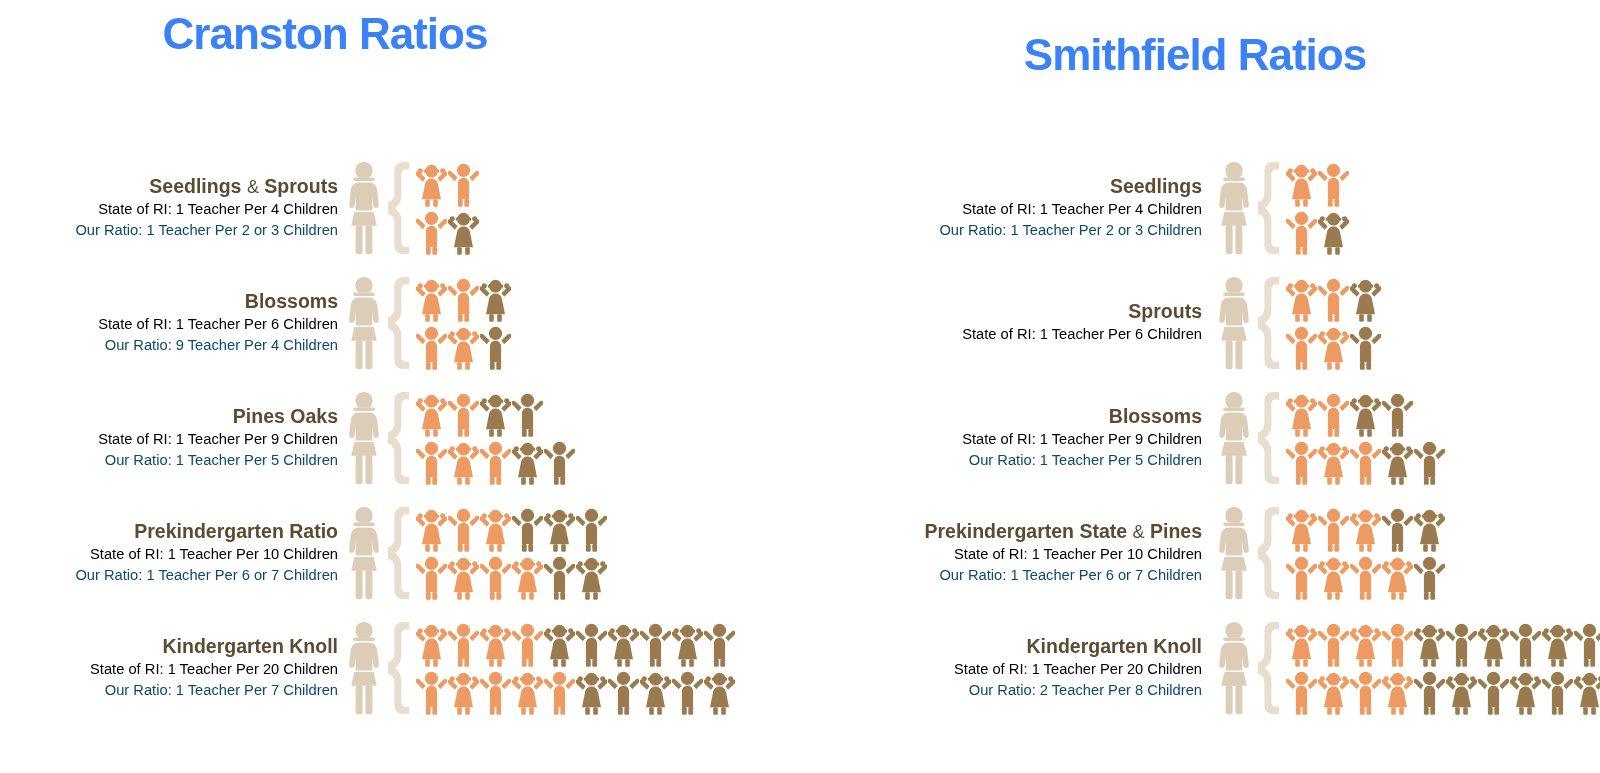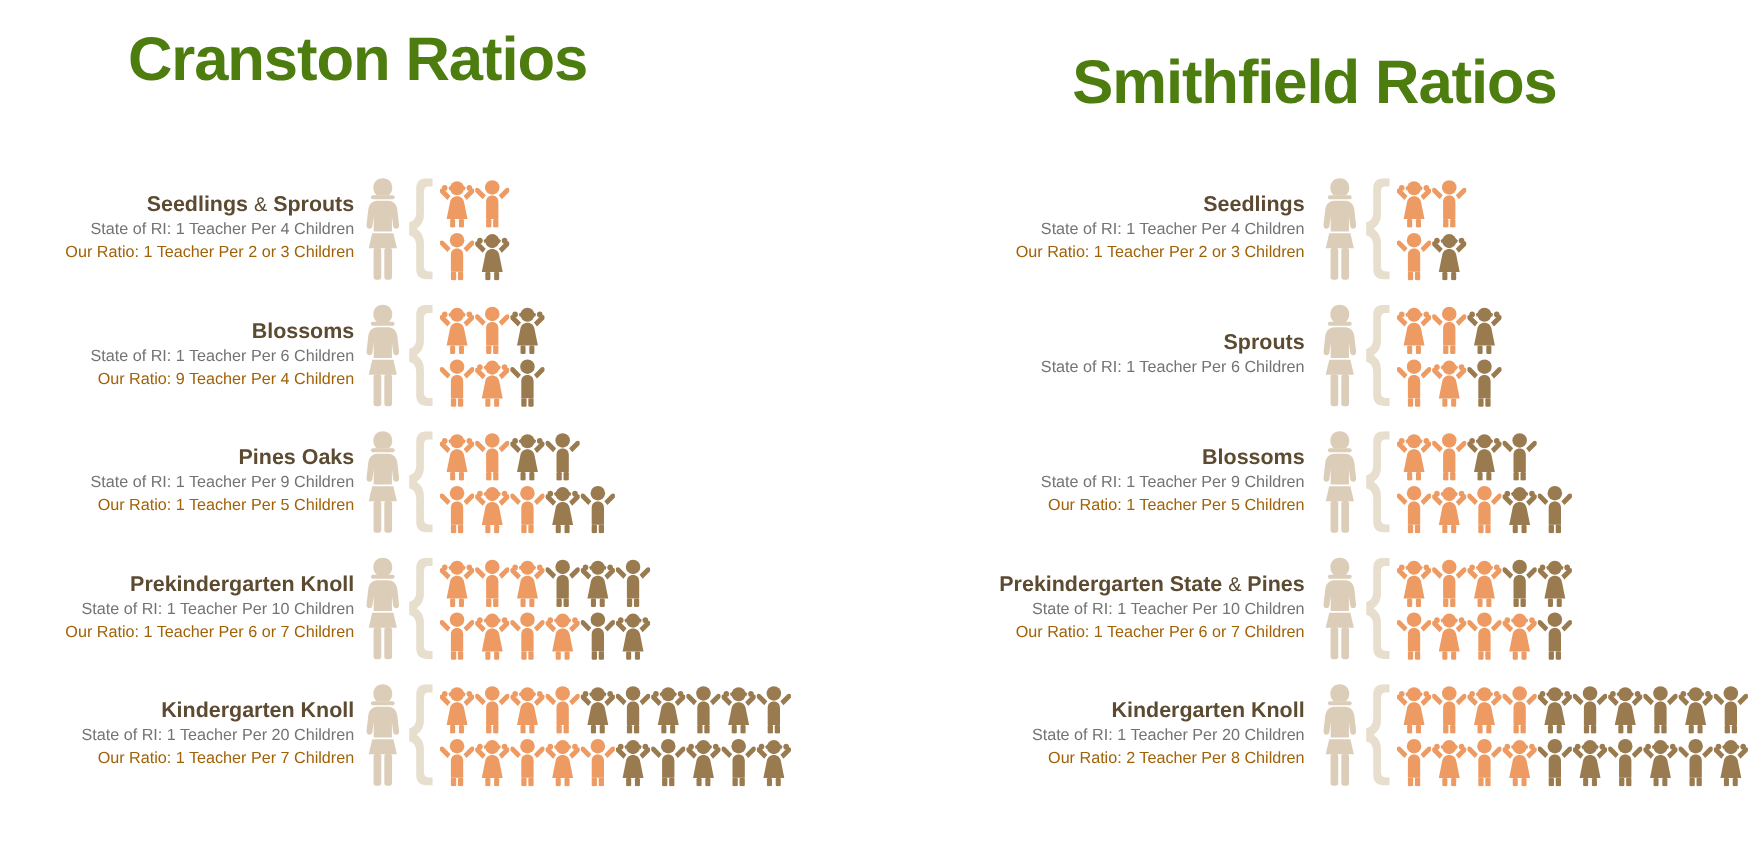--- a/index.html
+++ b/index.html
@@ -14,36 +14,36 @@
     position:relative;
     display:flex;
   }
   .column {
     width:800px; height:773px;
     position:relative;
   }
 
   
   .col-title {
-    color:#4d7c0f;
-    font-size:56px;
+    color:#3b82f6;
+    font-size:44px;
     font-weight:bold;
     letter-spacing:-1px;
     line-height:1;
     text-align:center;
-    padding-top:26px;
+    padding-top:12px;
     white-space:nowrap;
   }
   .title-left  { padding-right:150px; }
   .title-right { padding-right:10px;margin-top:21px; }
 
   
   .rows {
     position:absolute;
-    top:150px; left:0;
+    top:150px; left:16px;
     width:800px;
   }
   .row {
     height:115px;
     display:flex;
     align-items:center;
   }
   .labels {
     width:330px;
     text-align:right;
@@ -57,27 +57,27 @@
     font-size:19.5px;
     font-weight:bold;
     line-height:1.28;
     white-space:nowrap;
   }
   .room-name .amp {
     font-weight:normal;
     font-size:18px;
   }
   .state-ratio {
-    color:#737373;
+    color:#000000;
     font-size:14.7px;
     line-height:1.45;
     white-space:nowrap;
   }
   .our-ratio {
-    color:#a16207;
+    color:#0c4a6e;
     font-size:14.7px;
     line-height:1.45;
     white-space:nowrap;
   }
 
   
   .icon-area {
     display:flex;
     align-items:center;
     height:100%;
@@ -450,21 +450,21 @@
                       <rect x="16.3" y="38" width="4.8" height="7.8" rx="1.2"></rect>
                     </g>
                   </svg>
                 </span>
               </div>
             </div>
           </div>
         </div>
         <div class="row">
           <div class="labels">
-            <div class="room-name"><span>Prekindergarten Knoll</span></div>
+            <div class="room-name"><span>Prekindergarten Ratio</span></div>
             <div class="state-ratio">State of RI: 1 Teacher Per 10 Children</div>
             <div class="our-ratio">Our Ratio: 1 Teacher Per 6 or 7 Children</div>
           </div>
           <div class="icon-area">
             <div class="teacher-wrap">
               <svg width="36" height="96" viewBox="0 0 36 96">
                 <g fill="#DCCDB8">
                   <path d="M18 2c-5.2 0-8.6 3.6-8.6 8.6 0 3.1 1.3 5.6 3.3 7.1h10.6c2-1.5 3.3-4 3.3-7.1C26.6 5.6 23.2 2 18 2z"></path>
                   <rect x="7.2" y="17.5" width="21.6" height="3.6" rx="1.8"></rect>
                   <path d="M13 22.5h10c4.6 0 7.6 3.2 8.2 8l1.6 14c.2 2.1-1 3.4-2.6 3.4-1.5 0-2.6-1-2.8-2.7l-1.1-8.6v13.9H9.7V36.6l-1.1 8.6c-.2 1.7-1.3 2.7-2.8 2.7-1.6 0-2.8-1.3-2.6-3.4l1.6-14c.6-4.8 3.6-8 8.2-8z"></path>

